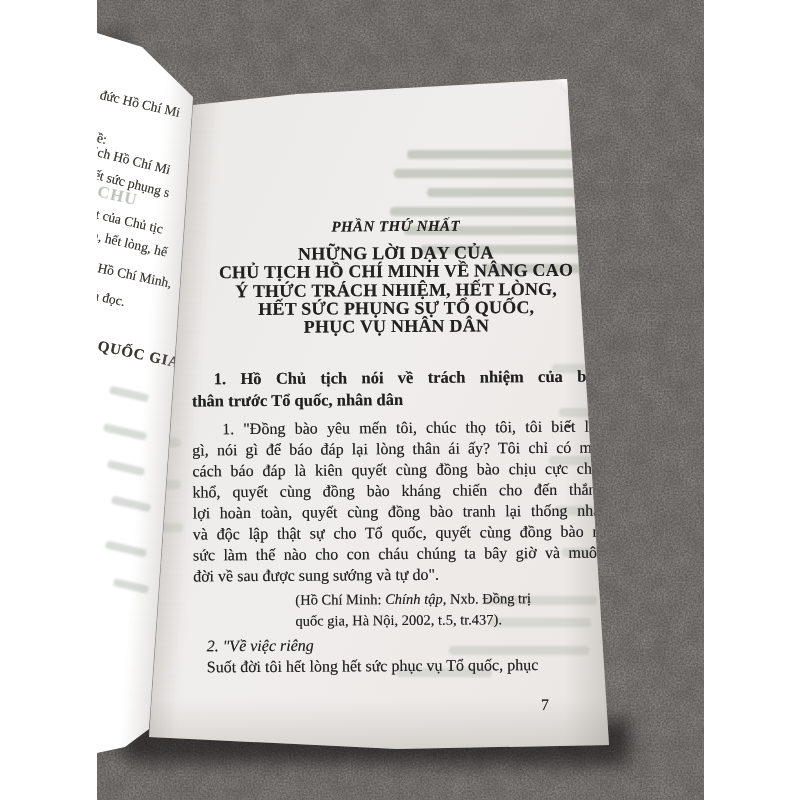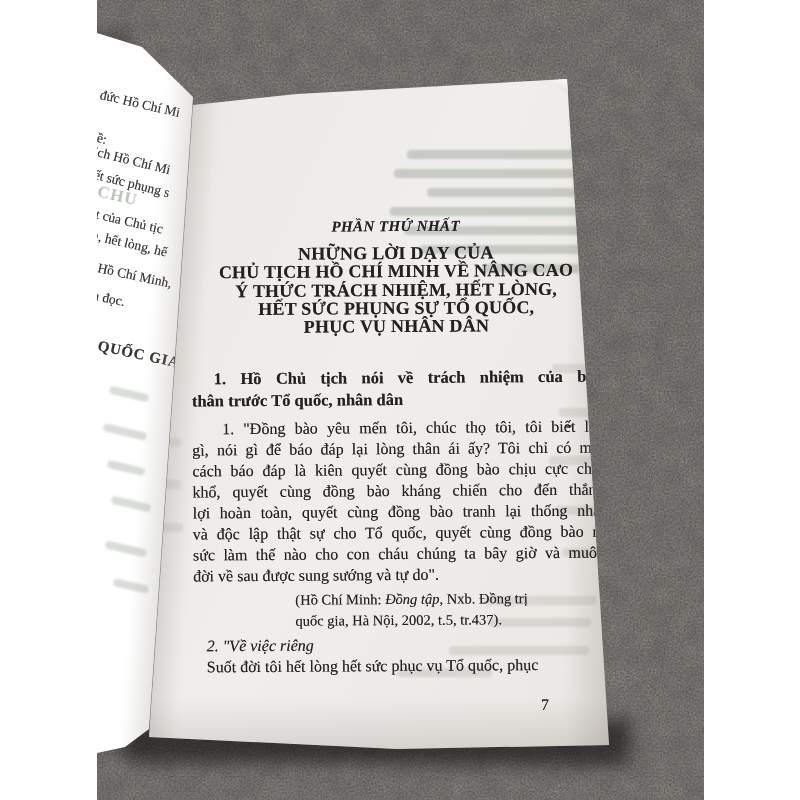--- a/index.html
+++ b/index.html
@@ -155,21 +155,21 @@
         <div class="body-line j" style="top:411px;text-indent:30px;">1. "Đồng bào yêu mến tôi, chúc thọ tôi, tôi biết lấy</div>
         <div class="body-line j" style="top:432px;">gì, nói gì để báo đáp lại lòng thân ái ấy? Tôi chỉ có một</div>
         <div class="body-line j" style="top:453px;">cách báo đáp là kiên quyết cùng đồng bào chịu cực chịu</div>
         <div class="body-line j" style="top:474px;">khổ, quyết cùng đồng bào kháng chiến cho đến thắng</div>
         <div class="body-line j" style="top:495px;">lợi hoàn toàn, quyết cùng đồng bào tranh lại thống nhất</div>
         <div class="body-line j" style="top:516px;">và độc lập thật sự cho Tổ quốc, quyết cùng đồng bào ra</div>
         <div class="body-line j" style="top:537px;">sức làm thế nào cho con cháu chúng ta bây giờ và muôn</div>
         <div class="body-line" style="top:558px;">đời về sau được sung sướng và tự do".</div>
 
         <div class="citation" style="top:581px;">
-          <span>(Hồ Chí Minh: </span><span style="font-style:italic;">Đồng tập</span><span>, Nxb. Đồng trị</span>
+          <span>(Hồ Chí Minh: </span><span style="font-style:italic;">Chính tập</span><span>, Nxb. Đồng trị</span>
           <div>quốc gia, Hà Nội, 2002, t.5, tr.437).</div>
         </div>
 
         <div class="p2open">2. "Về việc riêng</div>
         <div class="p2line">Suốt đời tôi hết lòng hết sức phục vụ Tổ quốc, phục</div>
         <div class="pageno">7</div>
       </div>
 
       <div class="corner-fold"></div>
     </div>

